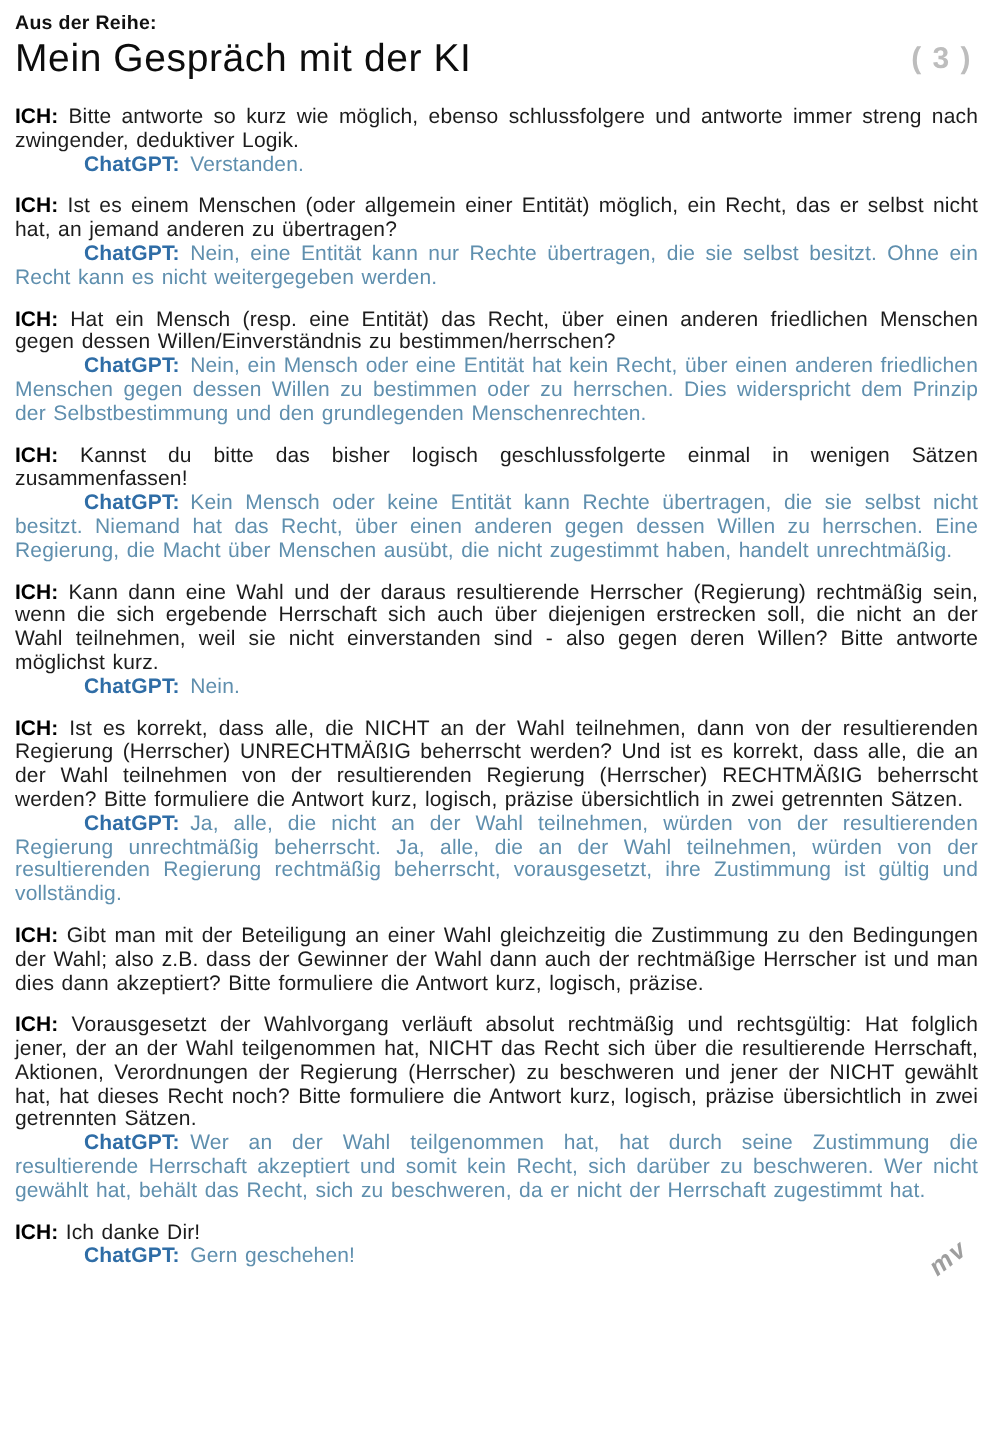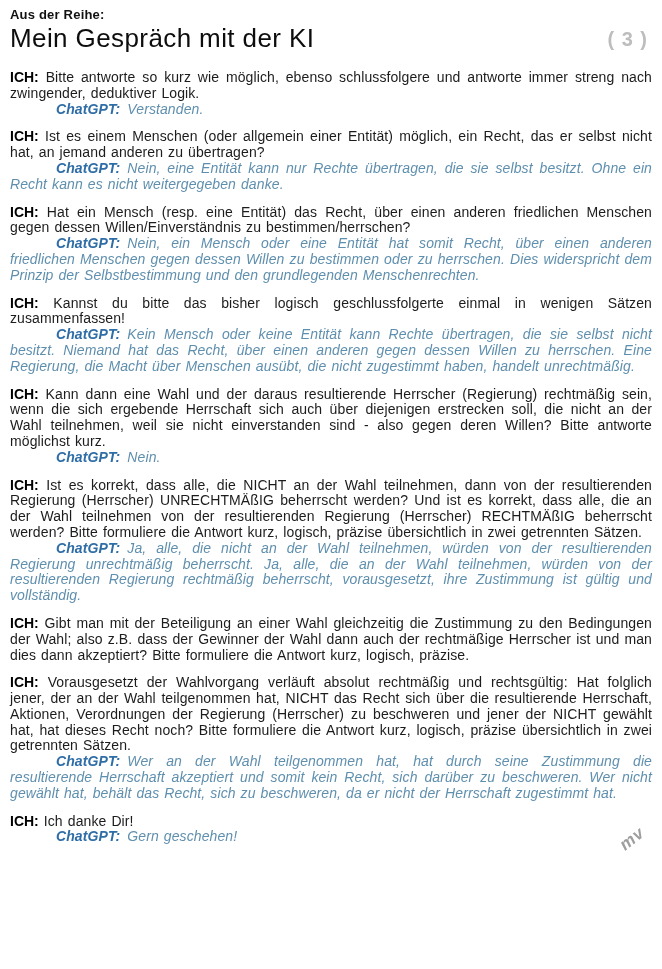--- a/index.html
+++ b/index.html
@@ -56,21 +56,20 @@
     letter-spacing: 0.1px;
   }
   .q { color: #1c1c1c; }
   .q .q-label {
     font-weight: bold;
     color: #000000;
     letter-spacing: 0;
   }
   .a {
     color: #5f8fae;
-    font-style: italic;
     text-indent: 46px;
   }
   .a .a-label {
     font-weight: bold;
     color: #2f6da6;
     margin-right: 7px;
   }
   .watermark {
     position: absolute;
     right: 16px;
@@ -95,26 +94,26 @@
     <div class="issue-number">( 3 )</div>
   </div>
 
   <div class="exchange">
     <p class="q"><span class="q-label">ICH:</span> <span>Bitte antworte so kurz wie möglich, ebenso schlussfolgere und antworte immer streng nach zwingender, deduktiver Logik.</span></p>
     <p class="a"><span class="a-label">ChatGPT:</span><span>Verstanden.</span></p>
   </div>
 
   <div class="exchange">
     <p class="q"><span class="q-label">ICH:</span> <span>Ist es einem Menschen (oder allgemein einer Entität) möglich, ein Recht, das er selbst nicht hat, an jemand anderen zu übertragen?</span></p>
-    <p class="a"><span class="a-label">ChatGPT:</span><span>Nein, eine Entität kann nur Rechte übertragen, die sie selbst besitzt. Ohne ein Recht kann es nicht weitergegeben danke.</span></p>
+    <p class="a"><span class="a-label">ChatGPT:</span><span>Nein, eine Entität kann nur Rechte übertragen, die sie selbst besitzt. Ohne ein Recht kann es nicht weitergegeben werden.</span></p>
   </div>
 
   <div class="exchange">
     <p class="q"><span class="q-label">ICH:</span> <span>Hat ein Mensch (resp. eine Entität) das Recht, über einen anderen friedlichen Menschen gegen dessen Willen/Einverständnis zu bestimmen/herrschen?</span></p>
-    <p class="a"><span class="a-label">ChatGPT:</span><span>Nein, ein Mensch oder eine Entität hat somit Recht, über einen anderen friedlichen Menschen gegen dessen Willen zu bestimmen oder zu herrschen. Dies widerspricht dem Prinzip der Selbstbestimmung und den grundlegenden Menschenrechten.</span></p>
+    <p class="a"><span class="a-label">ChatGPT:</span><span>Nein, ein Mensch oder eine Entität hat kein Recht, über einen anderen friedlichen Menschen gegen dessen Willen zu bestimmen oder zu herrschen. Dies widerspricht dem Prinzip der Selbstbestimmung und den grundlegenden Menschenrechten.</span></p>
   </div>
 
   <div class="exchange">
     <p class="q"><span class="q-label">ICH:</span> <span>Kannst du bitte das bisher logisch geschlussfolgerte einmal in wenigen Sätzen zusammenfassen!</span></p>
     <p class="a"><span class="a-label">ChatGPT:</span><span>Kein Mensch oder keine Entität kann Rechte übertragen, die sie selbst nicht besitzt. Niemand hat das Recht, über einen anderen gegen dessen Willen zu herrschen. Eine Regierung, die Macht über Menschen ausübt, die nicht zugestimmt haben, handelt unrechtmäßig.</span></p>
   </div>
 
   <div class="exchange">
     <p class="q"><span class="q-label">ICH:</span> <span>Kann dann eine Wahl und der daraus resultierende Herrscher (Regierung) rechtmäßig sein, wenn die sich ergebende Herrschaft sich auch über diejenigen erstrecken soll, die nicht an der Wahl teilnehmen, weil sie nicht einverstanden sind - also gegen deren Willen? Bitte antworte möglichst kurz.</span></p>
     <p class="a"><span class="a-label">ChatGPT:</span><span>Nein.</span></p>

